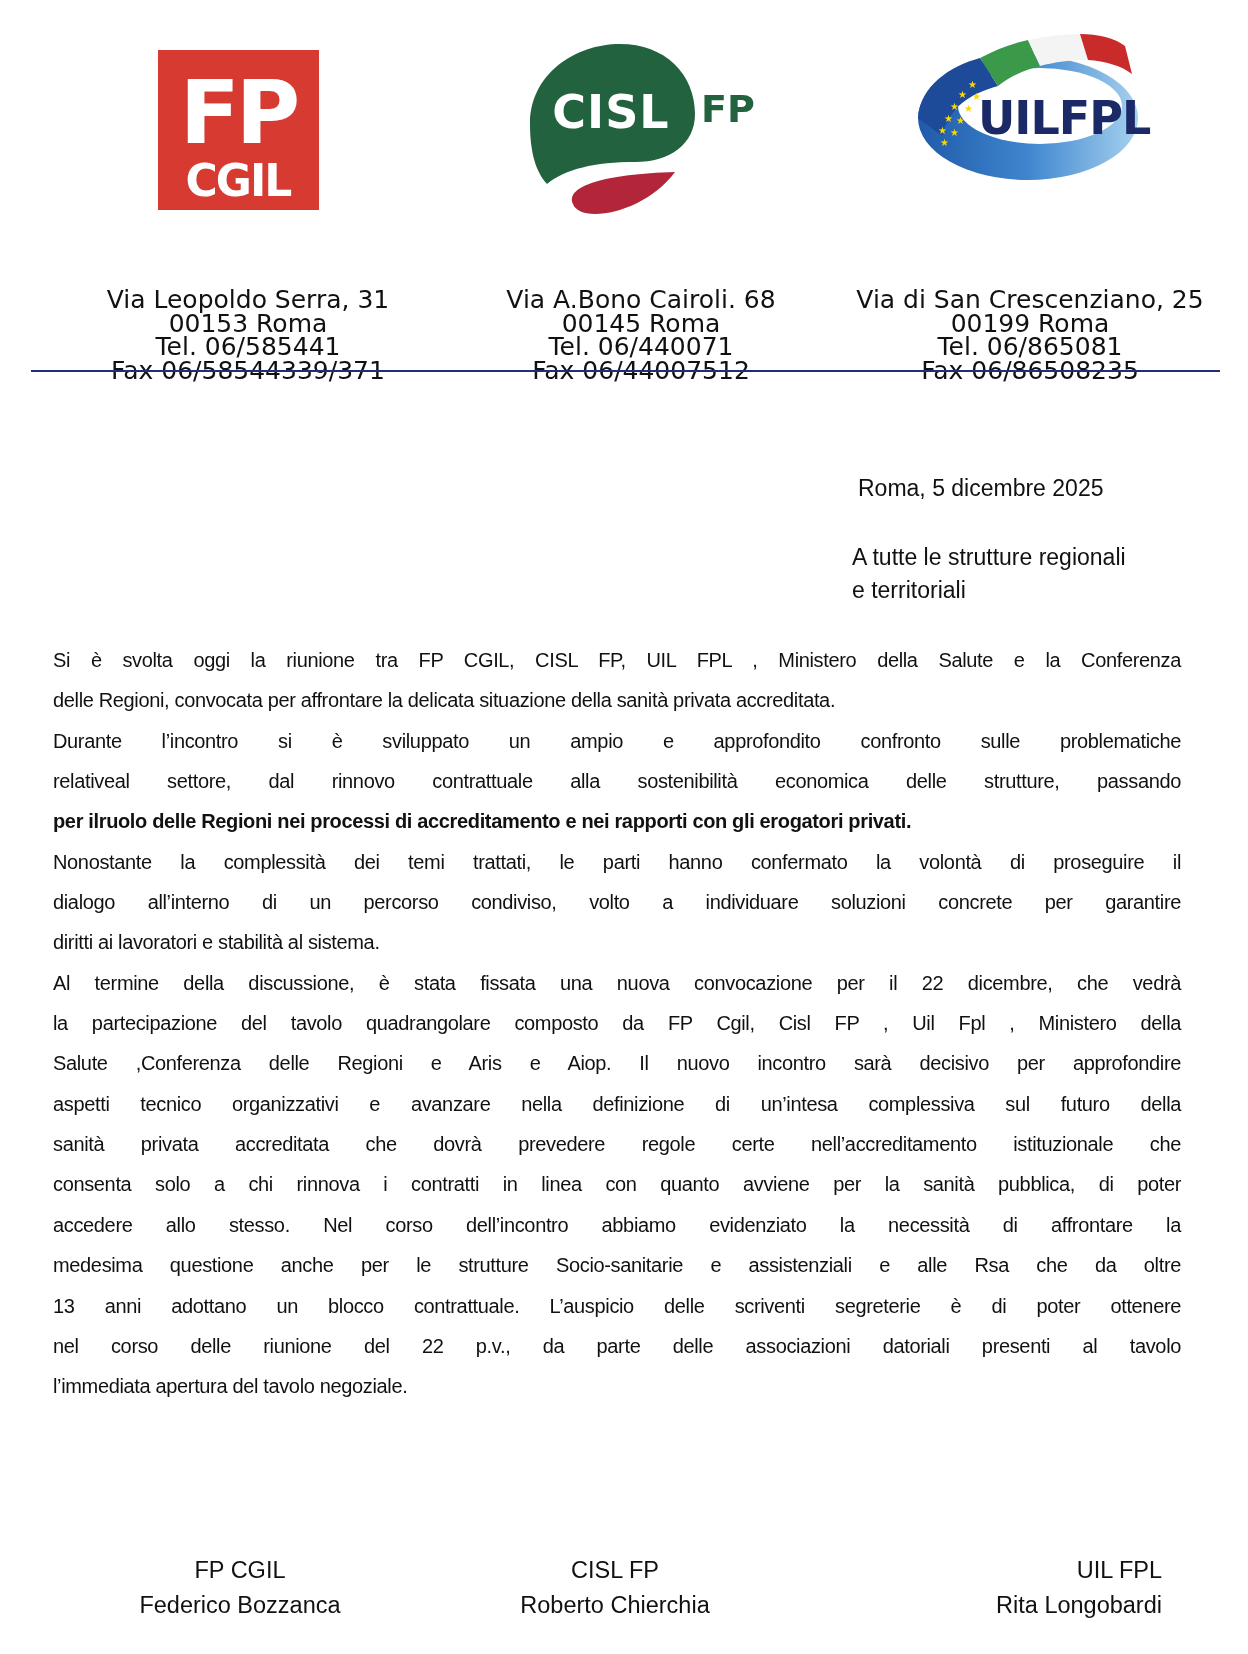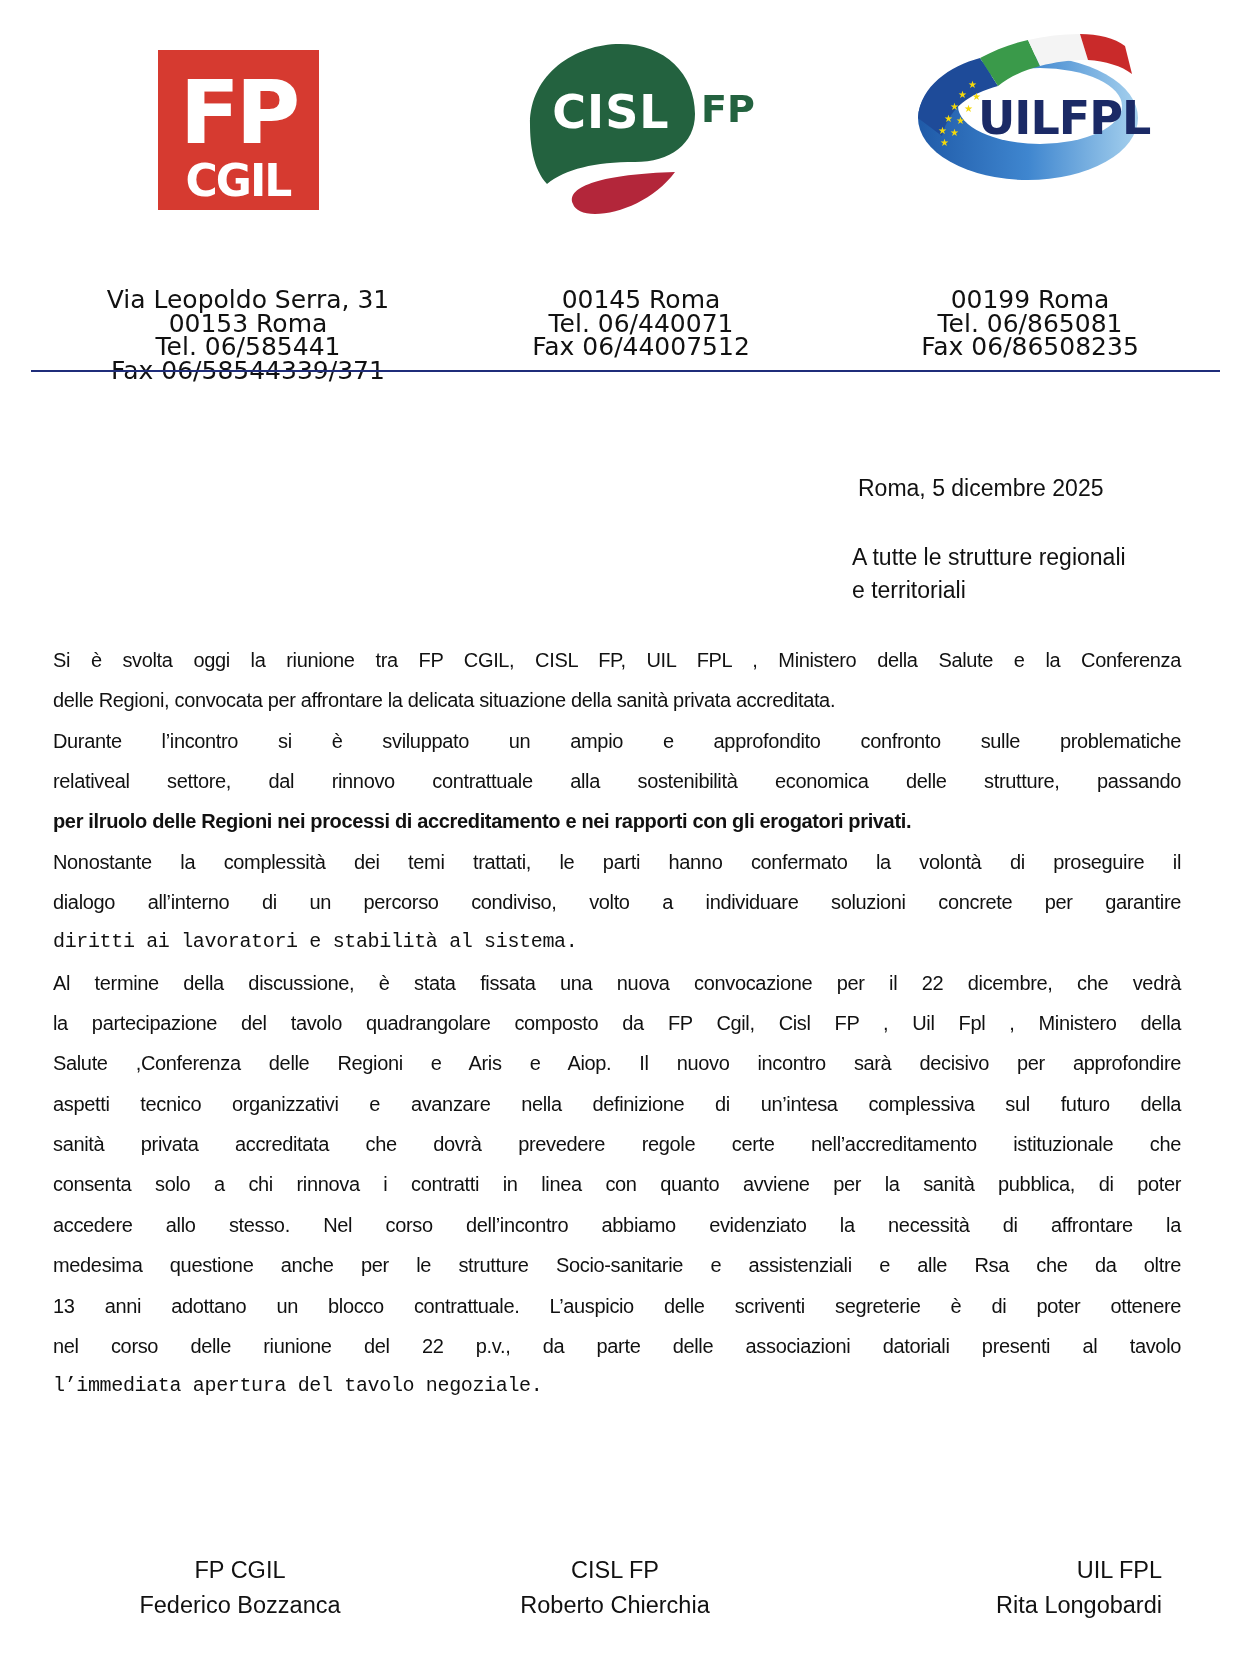--- a/index.html
+++ b/index.html
@@ -108,21 +108,20 @@
       display: block;
       height: 40.35px;
       white-space: nowrap;
       overflow: visible;
       text-align: justify;
       text-align-last: justify;
     }
     .line.last {
       text-align: left;
       text-align-last: left;
-      font-family: Liberation Mono, monospace;
     }
 
     
     .signature {
       position: absolute;
       top: 1553px;
       width: 340px;
       text-align: center;
       font-size: 23.5px;
       line-height: 35px;
@@ -194,26 +193,28 @@
   </div>
 
   <div class="address address-cgil">
     <div>Via Leopoldo Serra, 31</div>
     <div>00153 Roma</div>
     <div>Tel. 06/585441</div>
     <div>Fax 06/58544339/371</div>
   </div>
 
   <div class="address address-cisl">
+    <div>Via A.Bono Cairoli. 68</div>
     <div>00145 Roma</div>
     <div>Tel. 06/440071</div>
     <div>Fax 06/44007512</div>
   </div>
 
   <div class="address address-uil">
+    <div>Via di San Crescenziano, 25</div>
     <div>00199 Roma</div>
     <div>Tel. 06/865081</div>
     <div>Fax 06/86508235</div>
   </div>
 
   <div class="header-rule"></div>
 
   <div class="date body-font">Roma, 5 dicembre 2025</div>
 
   <div class="recipient body-font">

